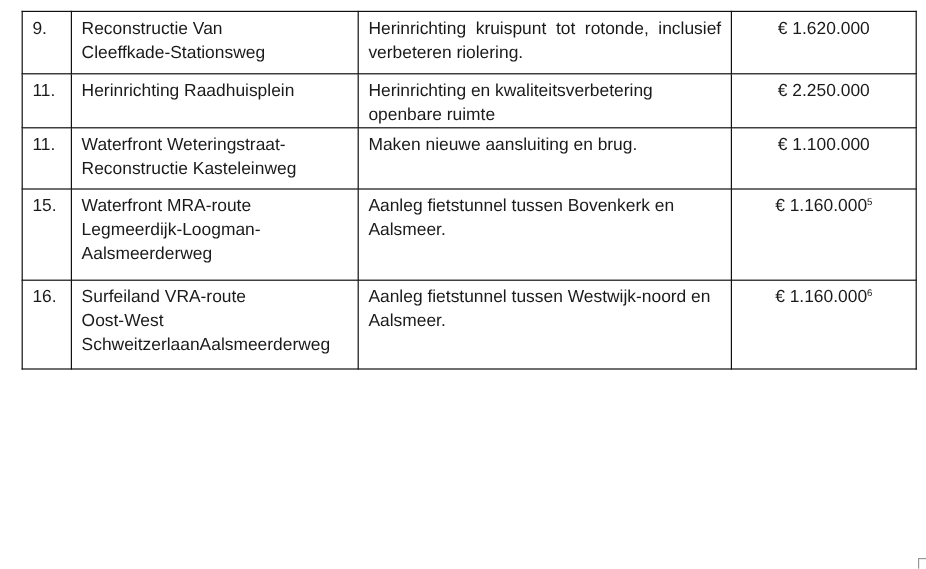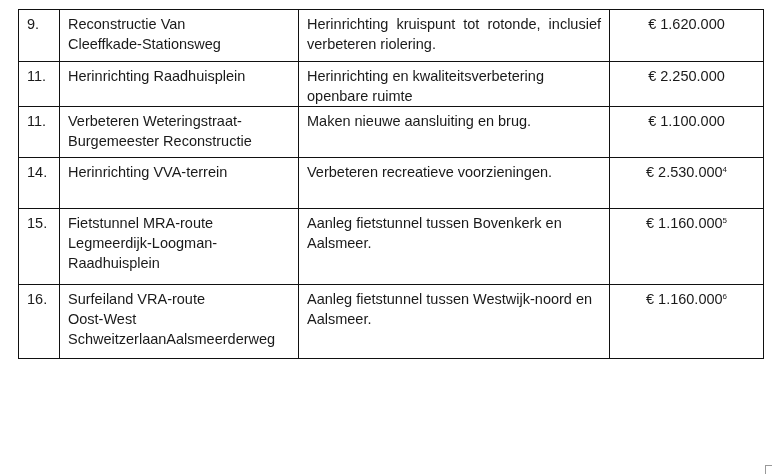--- a/index.html
+++ b/index.html
@@ -28,33 +28,27 @@
       <td class="amount"><span>€ 1.620.000</span></td>
     </tr>
     <tr style="height:42px">
       <td class="num">11.</td>
       <td class="name"><span>Herinrichting Raadhuisplein</span></td>
       <td class="desc">Herinrichting en kwaliteitsverbetering openbare ruimte</td>
       <td class="amount"><span>€ 2.250.000</span></td>
     </tr>
     <tr style="height:51px">
       <td class="num">11.</td>
-      <td class="name"><span>Verbeteren Weteringstraat-</span><br><span>Burgemeester Reconstructie</span></td>
+      <td class="name"><span>Waterfront Weteringstraat-</span><br><span>Reconstructie Kasteleinweg</span></td>
       <td class="desc">Maken nieuwe aansluiting en brug.</td>
       <td class="amount"><span>€ 1.100.000</span></td>
     </tr>
-    <tr style="height:51px">
-      <td class="num">14.</td>
-      <td class="name"><span>Herinrichting VVA-terrein</span></td>
-      <td class="desc">Verbeteren recreatieve voorzieningen.</td>
-      <td class="amount"><span>€ 2.530.000</span><sup class="fn">4</sup></td>
-    </tr>
     <tr style="height:76px">
       <td class="num">15.</td>
-      <td class="name"><span>Fietstunnel MRA-route</span><br><span>Legmeerdijk-Loogman-</span><br><span>Raadhuisplein</span></td>
+      <td class="name"><span>Waterfront MRA-route</span><br><span>Legmeerdijk-Loogman-</span><br><span>Aalsmeerderweg</span></td>
       <td class="desc">Aanleg fietstunnel tussen Bovenkerk en Aalsmeer.</td>
       <td class="amount"><span>€ 1.160.000</span><sup class="fn">5</sup></td>
     </tr>
     <tr style="height:74px">
       <td class="num">16.</td>
       <td class="name" style="padding-right:0;white-space:nowrap;overflow:visible"><span>Surfeiland VRA-route</span><br><span>Oost-West</span><br><span style="line-height:16px">SchweitzerlaanAalsmeerderweg</span></td>
       <td class="desc">Aanleg fietstunnel tussen Westwijk-noord en Aalsmeer.</td>
       <td class="amount"><span>€ 1.160.000</span><sup class="fn">6</sup></td>
     </tr>
   </tbody>

